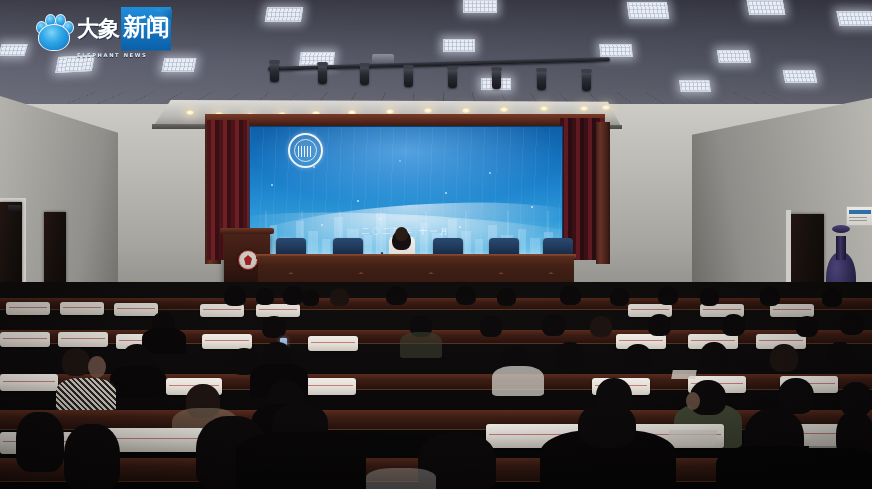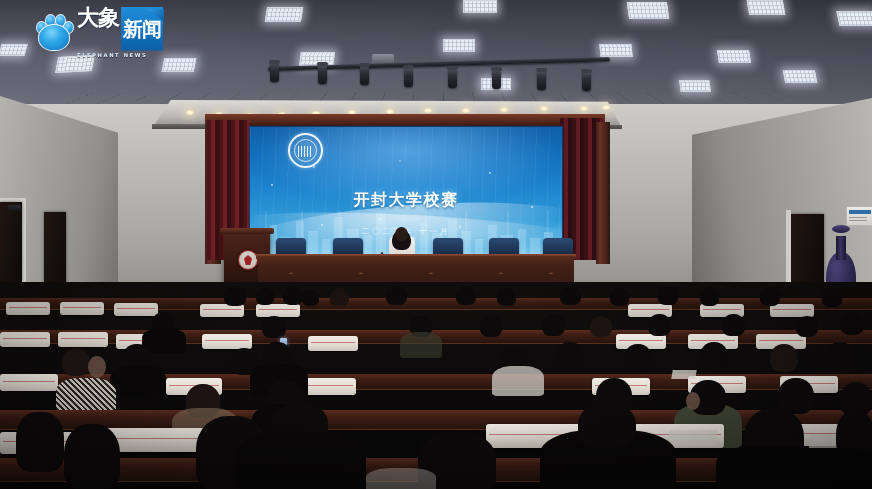--- a/index.html
+++ b/index.html
@@ -195,25 +195,25 @@
   
   .logo{position:absolute;left:33px;top:12px;height:40px;display:flex;align-items:center;gap:4px;}
   .paw{position:relative;width:40px;height:40px;}
   .paw-pad{position:absolute;left:5px;bottom:1px;width:30px;height:25px;border-radius:50% 50% 46% 46%;
     background:radial-gradient(circle at 42% 30%,#7ed3f7 0%,#30a8e8 40%,#0a6fc0 100%);
     border:1.4px solid #eaf6ff;}
   .toe{position:absolute;border-radius:50%;
     background:radial-gradient(circle at 40% 30%,#8ad8fa 0%,#39abe9 45%,#0d72c2 100%);
     border:1.3px solid #eaf6ff;}
   .logo-text{position:relative;display:flex;flex-direction:column;justify-content:center;height:38px;}
-  .logo-row{display:flex;align-items:flex-start;gap:2px;}
+  .logo-row{display:flex;align-items:center;gap:2px;}
   .lg-da{font-family:"DejaVu Sans","Liberation Sans",sans-serif;font-size:22px;font-weight:bold;
     color:#ffffff;letter-spacing:-1px;line-height:22px;
     text-shadow:1px 1px 0 rgba(20,40,70,.65);}
-  .lg-news{font-family:Liberation Serif, serif;font-size:20px;font-weight:bold;
+  .lg-news{font-family:Liberation Mono, monospace;font-size:24px;font-weight:bold;
     color:#ffffff;letter-spacing:-1px;line-height:20px;
     background:linear-gradient(180deg,#1f8ddb,#0b5fa8);padding:12px 2px;
     clip-path:polygon(0 0,100% 0,100% 100%,0 100%);}
   .lg-en{font-family:"DejaVu Sans","Liberation Sans",sans-serif;font-size:5.2px;font-weight:bold;
     color:#dceeff;letter-spacing:1.6px;margin-top:1px;text-shadow:0 1px 0 rgba(0,0,0,.5);}
   .lg-flag{position:absolute;right:-1px;top:-4px;width:17px;height:12px;
     background:linear-gradient(135deg,#2d9ae4,#0d5fa6);
     clip-path:polygon(0 0,100% 0,100% 100%);}
 </style>
 </head>
@@ -336,21 +336,20 @@
         <circle cx="150" cy="34" r="0.8"></circle>
           <circle cx="196" cy="66" r="1"></circle>
           <circle cx="240" cy="46" r="0.9"></circle>
         <circle cx="282" cy="80" r="1"></circle>
           <circle cx="130" cy="92" r="0.8"></circle>
           <circle cx="72" cy="98" r="0.9"></circle>
         <circle cx="210" cy="100" r="0.9"></circle>
       </g>
     </svg>
     <div class="emblem"></div>
-    <div class="scr-title2">开封大学校赛</div>
     <div class="scr-date">二〇二五年 十一月</div>
   </div>
 
   <div class="podium">
     <div class="podium-top"></div>
     <div class="podium-seal"></div>
   </div>
 
   <div class="chair" style="left:276px;top:238px;"></div>
   <div class="chair" style="left:333px;top:238px;"></div>

